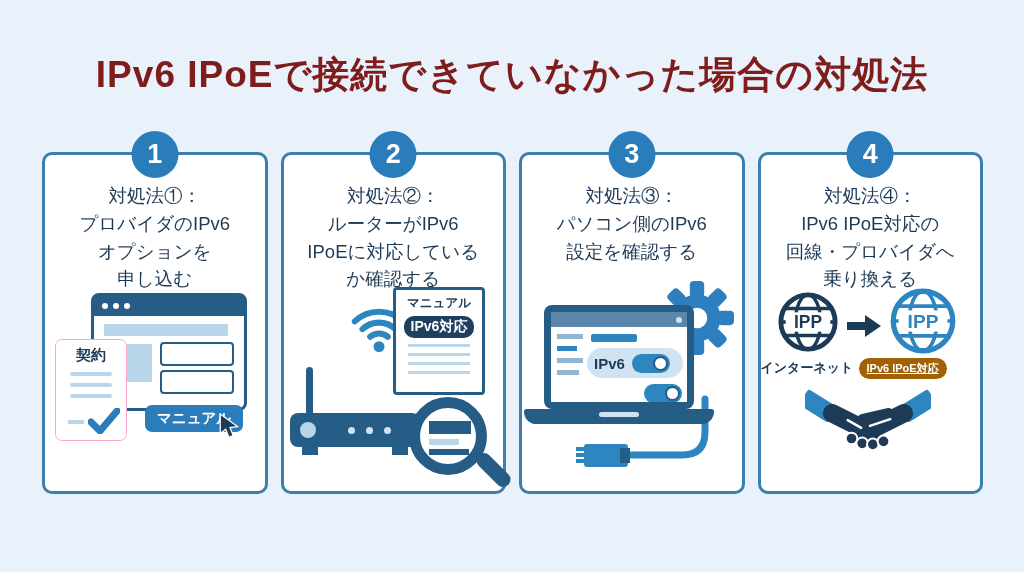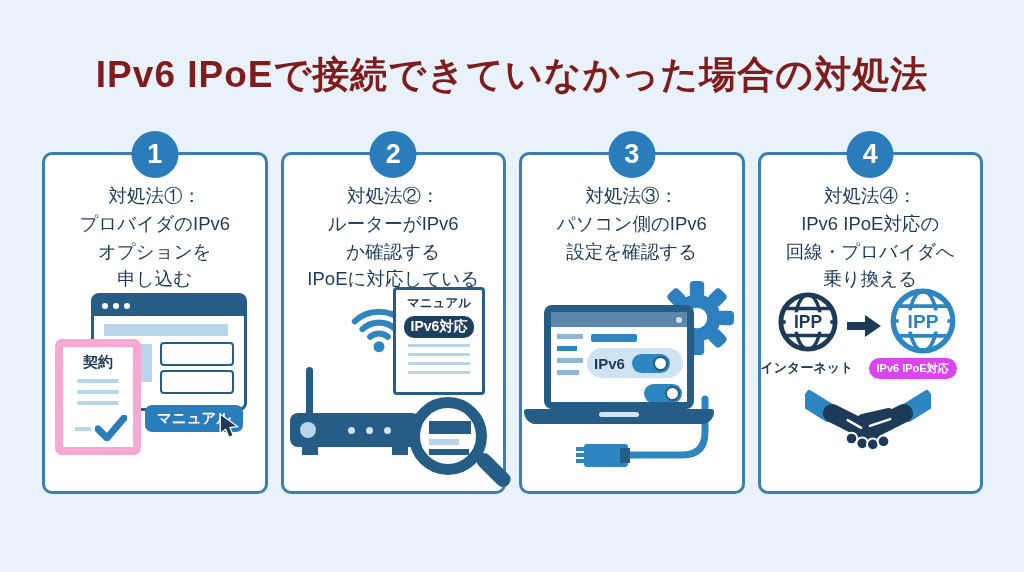--- a/index.html
+++ b/index.html
@@ -39,21 +39,21 @@
   .browser-dot { width:6px; height:6px; border-radius:50%; background:#fff; }
   .addr-strip { position:absolute; left:10px; top:28px; width:124px; height:12px; background:#b9d5ea; }
   .hero-block { position:absolute; left:10px; top:48px; width:48px; height:38px; background:#b9d5ea; }
   .form-field { position:absolute; left:66px; width:70px; height:20px; background:#fff;
     border:2.5px solid #255d87; border-radius:4px; }
   .field1 { top:46px; } .field2 { top:74px; }
   .apply-btn { left:100px; top:118px; background:#2a7cba; color:#fff; font-size:14.5px;
     font-weight:bold; padding:4px 12px; border-radius:7px; z-index:3; white-space:nowrap; }
   .cursor { left:172px; top:126px; z-index:4; }
   .contract { left:10px; top:52px; width:70px; height:100px; background:#fff;
-    border:8px solid #f9a8d4; border-radius:7px; z-index:2; }
+    border:1px solid #f9a8d4; border-radius:7px; z-index:2; }
   .contract-label { margin-top:6px; text-align:center; font-size:15px; font-weight:bold; color:#1d3a57; }
   .contract-line { margin:7px auto 0; width:42px; height:4px; background:#b9d5ea; border-radius:2px; }
   .contract-check { position:absolute; right:6px; bottom:6px; }
   .contract-smline { position:absolute; left:12px; bottom:16px; width:16px; height:4px; background:#b9d5ea; }
 
   
   .manual { right:18px; top:0px; width:86px; height:102px; background:#fff;
     border:3px solid #255d87; border-radius:4px; z-index:1; }
   .manual-label { margin-top:5px; text-align:center; font-size:12.5px; font-weight:bold; color:#1d3a57; }
   .manual-badge { margin:4px auto 0; width:fit-content; background:#1e3f5e; color:#fff;
@@ -93,22 +93,22 @@
     border-radius:3px 3px 14px 14px; z-index:2; }
   .base-notch { position:absolute; left:75px; top:3px; width:40px; height:5px; background:#cfe3f3; border-radius:3px; }
   .ethernet { left:0; top:0; z-index:1; }
 
   
   .globe1 { left:16px; top:4px; }
   .globe2 { left:128px; top:0px; }
   .switch-arrow { left:86px; top:28px; }
   .inet-label { left:0px; top:72px; width:96px; 
     font-size:13px; font-weight:bold; color:#1d3a57; }
-  .ipoe-pill { left:108px; top:71px; background:#d946ef; color:#fff; font-size:11px;
-    font-weight:bold; padding:3px 8px; border-radius:11px; white-space:nowrap; }
+  .ipoe-pill { left:98px; top:71px; background:#a16207; color:#fff; font-size:11px;
+    font-weight:bold; padding:3px 8px; border-radius:11px; white-space:nowrap;text-decoration:underline; }
   .handshake { left:44px; top:100px; }
 </style>
 </head>
 <body>
 
 <div class="canvas">
 
   <div class="title">IPv6 IPoEで接続できていなかった場合の対処法</div>
 
   <div class="cards">
@@ -148,22 +148,22 @@
           </svg>
         </div>
       </div>
     </div>
 
     <div class="card">
       <div class="badge">2</div>
       <div class="heading">
         <div>対処法②：</div>
         <div>ルーターがIPv6</div>
+        <div>IPoEに対応している</div>
         <div>か確認する</div>
-        <div>IPoEに対応している</div>
       </div>
       <div class="icon-area">
         <svg class="abs wifi" width="66" height="54" viewBox="0 0 60 48">
           <path d="M22,32 A12,12 0 0 1 38,32" fill="none" stroke="#2e86c1" stroke-width="5.5" stroke-linecap="round"></path>
           <path d="M15,25 A22,22 0 0 1 45,25" fill="none" stroke="#2e86c1" stroke-width="5.5" stroke-linecap="round"></path>
           <path d="M8,18 A32,32 0 0 1 52,18" fill="none" stroke="#2e86c1" stroke-width="5.5" stroke-linecap="round"></path>
           <circle cx="30" cy="41" r="5" fill="#2e86c1"></circle>
         </svg>
         <div class="abs manual">
           <div class="manual-label">マニュアル</div>

